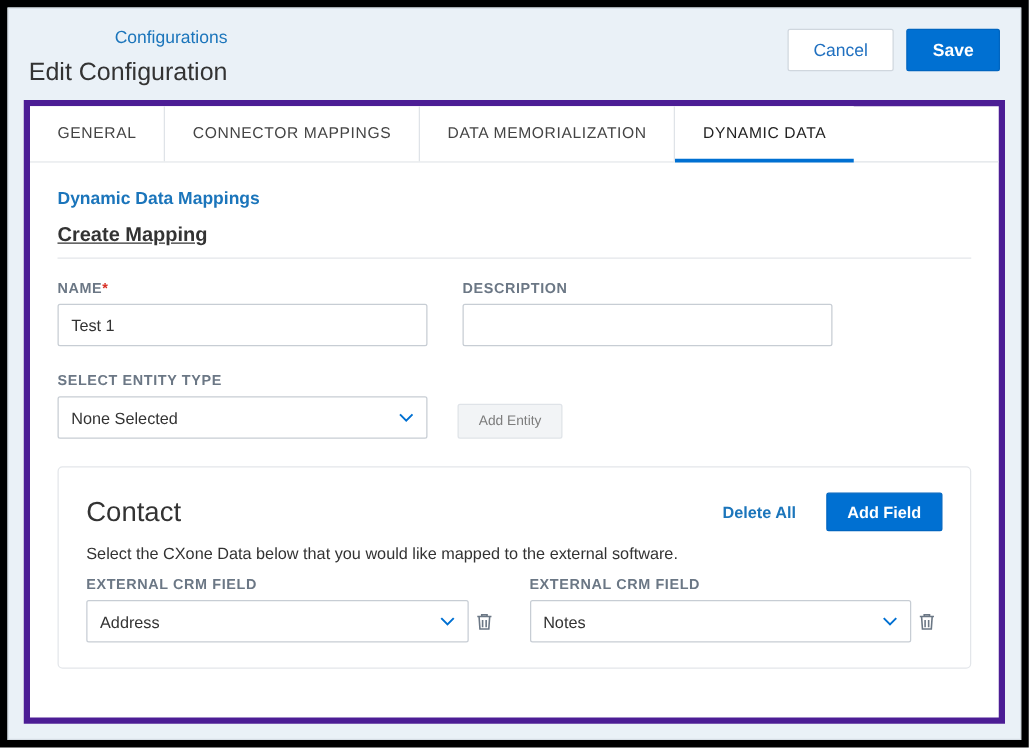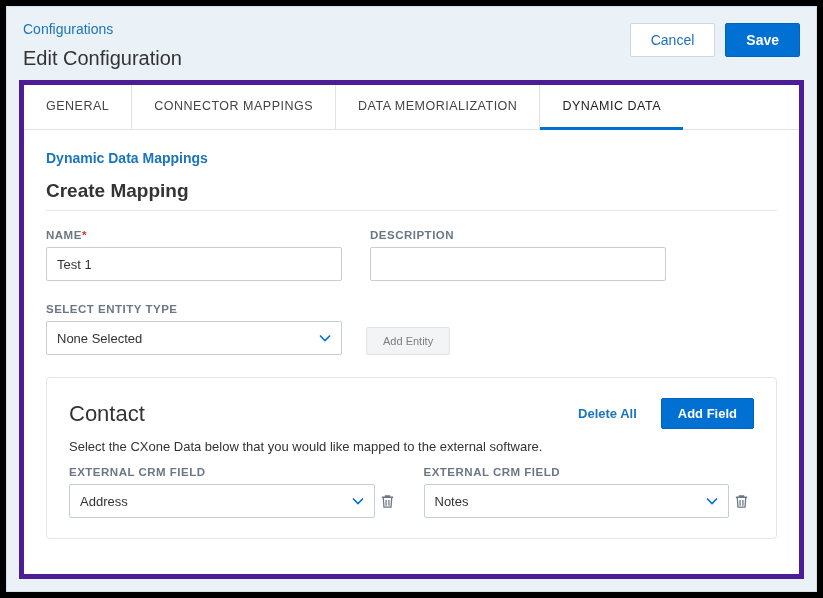--- a/index.html
+++ b/index.html
@@ -13,21 +13,21 @@
   .frame {
     background:#eaf1f7;
     margin:6px; height:586px; width:811px;
     border:1px solid #d6dde4;
     display:flex; flex-direction:column;
   }
   .header {
     padding:14px 16px 10px 16px;
     display:flex; justify-content:space-between; align-items:flex-start;
   }
-  .header-left { display:flex; flex-direction:column; gap:10px; }
+  .header-left { display:flex; flex-direction:column; gap:10px;text-align:right; }
   .breadcrumb { color:#1b75bb; font-size:14px; cursor:pointer; }
   .page-title { font-size:20px; color:#333; font-weight:400; }
   .header-actions { display:flex; gap:10px; margin-top:2px; }
   button {
     font-family:inherit; font-size:14px; border-radius:2px;
     padding:8px 20px; cursor:pointer; border:1px solid transparent;
   }
   .btn-secondary { background:#fff; color:#2070c0; border:1px solid #d0d7de; }
   .btn-primary { background:#0070d2; color:#fff; border:1px solid #0065c0; font-weight:600; }
   .btn-primary-sm { background:#0070d2; color:#fff; border:1px solid #0065c0; font-weight:600; padding:7px 16px; font-size:13px; }
@@ -45,21 +45,21 @@
     color:#444; border-right:1px solid #dfe3e8; cursor:pointer;
     background:#ffffff;
   }
   .tab.active {
     font-weight:400; color:#222;
     border-bottom:3px solid #0070d2; margin-bottom:-1px;
     border-right:none;
   }
   .body { padding:20px 22px; }
   .section-link { color:#1b75bb; font-weight:700; font-size:14px; margin-bottom:14px; }
-  .section-title { font-size:19px; font-weight:700; margin-bottom:6px; }
+  .section-title { font-size:16px; font-weight:700; margin-bottom:6px;text-decoration:underline; }
   hr.rule { border:none; border-top:1px solid #e3e6ea; margin:8px 0 18px 0; }
 
   .row { display:flex; gap:28px; }
   .field { display:flex; flex-direction:column; gap:6px; }
   .field-w { width:296px; }
   label.fld {
     font-size:11.5px; letter-spacing:.5px; color:#6b7785; font-weight:700;
   }
   .req { color:#d93025; }
   input[type=text], .select {

